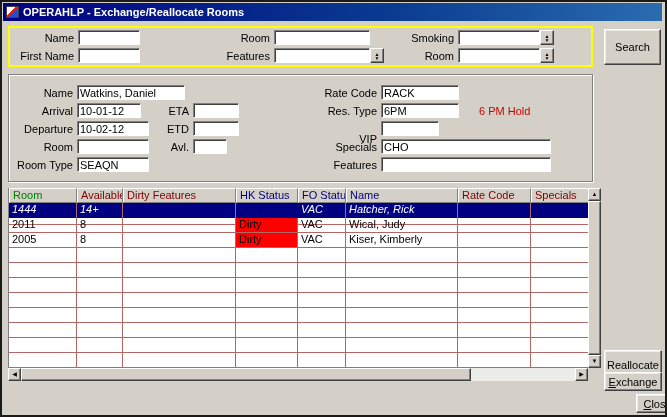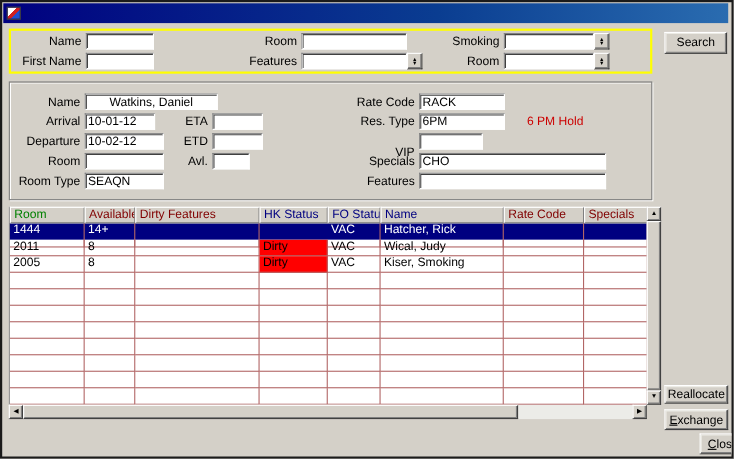--- a/index.html
+++ b/index.html
@@ -61,21 +61,21 @@
   }
   .thead, .tr { display:grid; grid-template-columns:68px 46px 113px 62px 48px 112px 73px 58px; }
   .thead { height:15px; }
   .th {
     background:#d4d0c8; font-size:11px; line-height:12px; padding:0 3px;
     border:1px solid; border-color:#ffffff #808080 #808080 #ffffff;
     white-space:nowrap; overflow:hidden;
   }
   .tr { height:15px; background:#fff; }
   .tr.selected { background:#000080; }
-  .tr.selected .td { color:#fff; }
+  .tr.selected .td { color:#fff;font-style:italic; }
   .td {
     font-size:11px; line-height:13px; padding:0 3px; color:#000;
     border-right:1px solid #b26666; border-bottom:1px solid #b26666;
     white-space:nowrap; overflow:hidden;
   }
   .scroll-h {
     position:absolute; left:6px; top:366px; width:580px; height:13px; background:#ecece8;
   }
   .scroll-v {
     position:absolute; left:586px; top:186px; width:13px; height:180px; background:#ecece8;
@@ -93,20 +93,21 @@
   }
   u { text-decoration:underline; }
 </style>
 </head>
 <body>
 
 <div class="window">
 
   <div class="titlebar">
     <div class="app-icon"></div>
+    <div class="title-text">OPERAHLP - Exchange/Reallocate Rooms</div>
   </div>
 
   <div class="yellow-panel">
 
     <span class="lbl" style="left:2px; top:3px; width:62px;">Name</span>
     <input class="field" style="left: 68px; top: 2px; width: 62px;">
     <span class="lbl" style="left:176px; top:3px; width:84px;">Room</span>
     <input class="field" style="left: 264px; top: 2px; width: 96px;">
     <span class="lbl" style="left:360px; top:3px; width:84px;">Smoking</span>
     <input class="field" style="left: 448px; top: 2px; width: 82px;">
@@ -124,26 +125,26 @@
         <span>▼</span>
     </div>
     <span class="lbl" style="left:360px; top:21px; width:84px;">Room</span>
     <input class="field" style="left: 448px; top: 20px; width: 82px;">
     <div class="combo-btn" style="left:530px; top:20px;">
       <span>▲</span>
         <span>▼</span>
     </div>
   </div>
 
-  <button class="btn" style="left:602px; top:27px; width:57px; height:20px;">Search</button>
+  <button class="btn" style="left:602px; top:27px; width:57px; height:36px;">Search</button>
 
   <div class="details-panel">
 
     <span class="lbl" style="left:4px; top:11px; width:60px;">Name</span>
-    <input class="field" style="left: 68px; top: 10px; width: 121px; text-align: center;" value="Watkins, Daniel">
+    <input class="field" style="left: 68px; top: 10px; width: 108px;" value="Watkins, Daniel">
     <span class="lbl" style="left:4px; top:29px; width:60px;">Arrival</span>
     <input class="field" style="left: 68px; top: 28px; width: 64px;" value="10-01-12">
     <span class="lbl" style="left:150px; top:29px; width:30px;">ETA</span>
     <input class="field" style="left: 184px; top: 28px; width: 46px;" value="">
     <span class="lbl" style="left:4px; top:47px; width:60px;">Departure</span>
     <input class="field" style="left: 68px; top: 46px; width: 72px;" value="10-02-12">
     <span class="lbl" style="left:150px; top:47px; width:30px;">ETD</span>
     <input class="field" style="left: 184px; top: 46px; width: 46px;" value="">
     <span class="lbl" style="left:4px; top:65px; width:60px;">Room</span>
     <input class="field" style="left: 68px; top: 64px; width: 72px;" value="">
@@ -196,21 +197,21 @@
           <div class="td">Wical, Judy</div>
           <div class="td"></div>
           <div class="td"></div>
         </div>
         <div class="tr">
           <div class="td">2005</div>
           <div class="td">8</div>
           <div class="td"></div>
           <div class="td" style="background: rgb(255, 0, 0); color: rgb(0, 0, 0);">Dirty</div>
           <div class="td">VAC</div>
-          <div class="td">Kiser, Smoking</div>
+          <div class="td">Kiser, Kimberly</div>
           <div class="td"></div>
           <div class="td"></div>
         </div>
         <div class="tr">
           <div class="td"></div>
           <div class="td"></div>
           <div class="td"></div>
           <div class="td"></div>
           <div class="td"></div>
           <div class="td"></div>
@@ -295,17 +296,17 @@
     <div class="sb-thumb" style="left:0; top:13px; width:13px; height:154px;"></div>
     <div class="sb-btn" style="left:0; top:167px;">▼</div>
   </div>
 
   <div class="scroll-h">
     <div class="sb-btn" style="left:0; top:0;">◀</div>
     <div class="sb-thumb" style="left:13px; top:0; width:450px; height:13px;"></div>
     <div class="sb-btn" style="left:567px; top:0;">▶</div>
   </div>
 
-  <button class="btn" style="left:602px; top:348px; width:58px; height:17px;">Reallocate</button>
+  <button class="btn" style="left:602px; top:348px; width:58px; height:30px;">Reallocate</button>
   <button class="btn" style="left:602px; top:370px; width:58px; height:19px;"><u>E</u>xchange</button>
   <button class="btn" style="left:602px; top:392px; width:43px; height:19px;margin-left:32px;"><u>C</u>lose</button>
 
 </div>
 
 </body></html>

